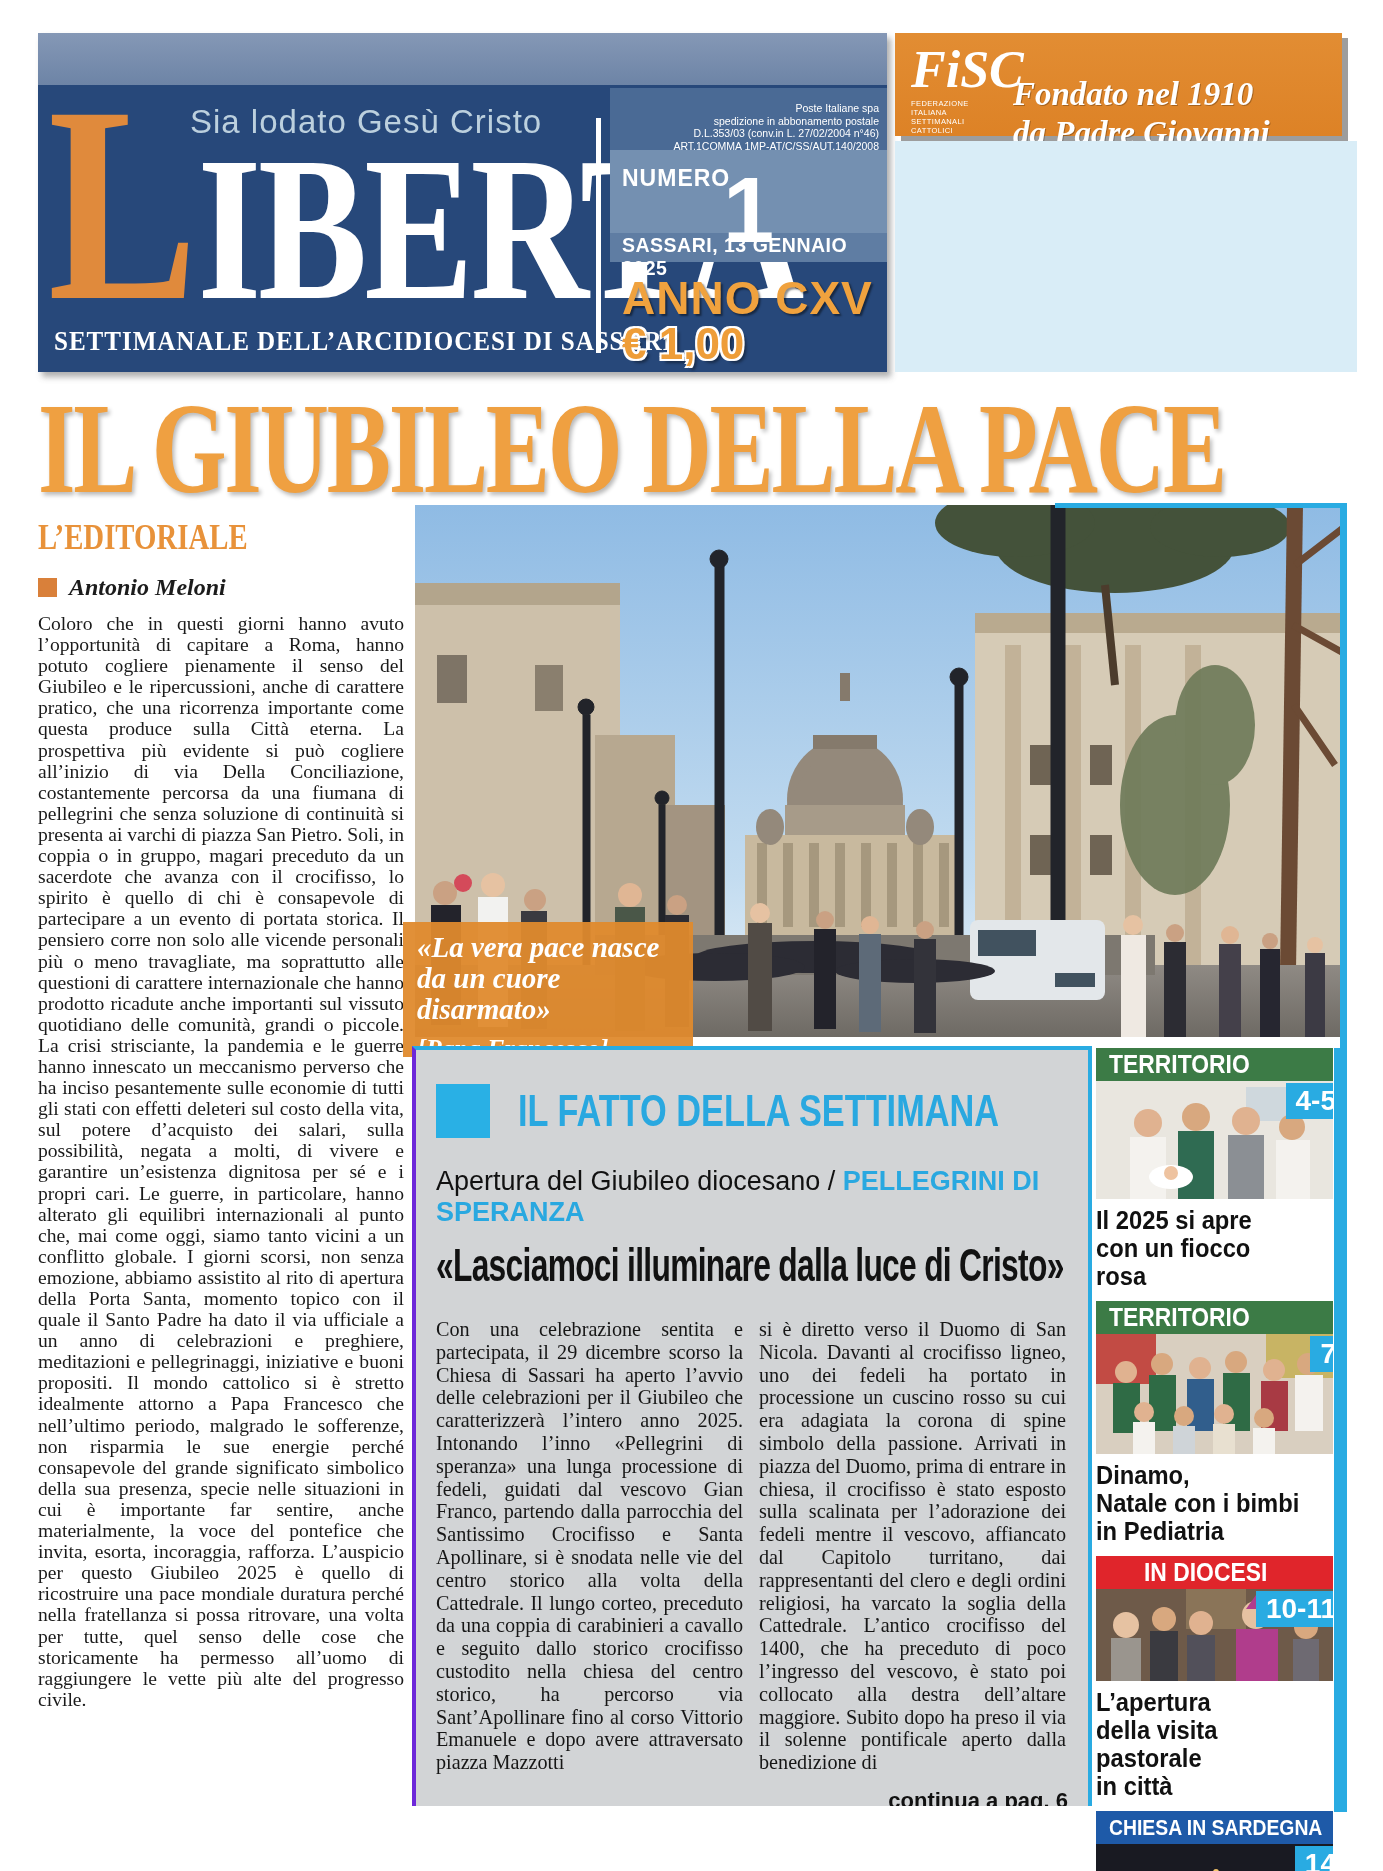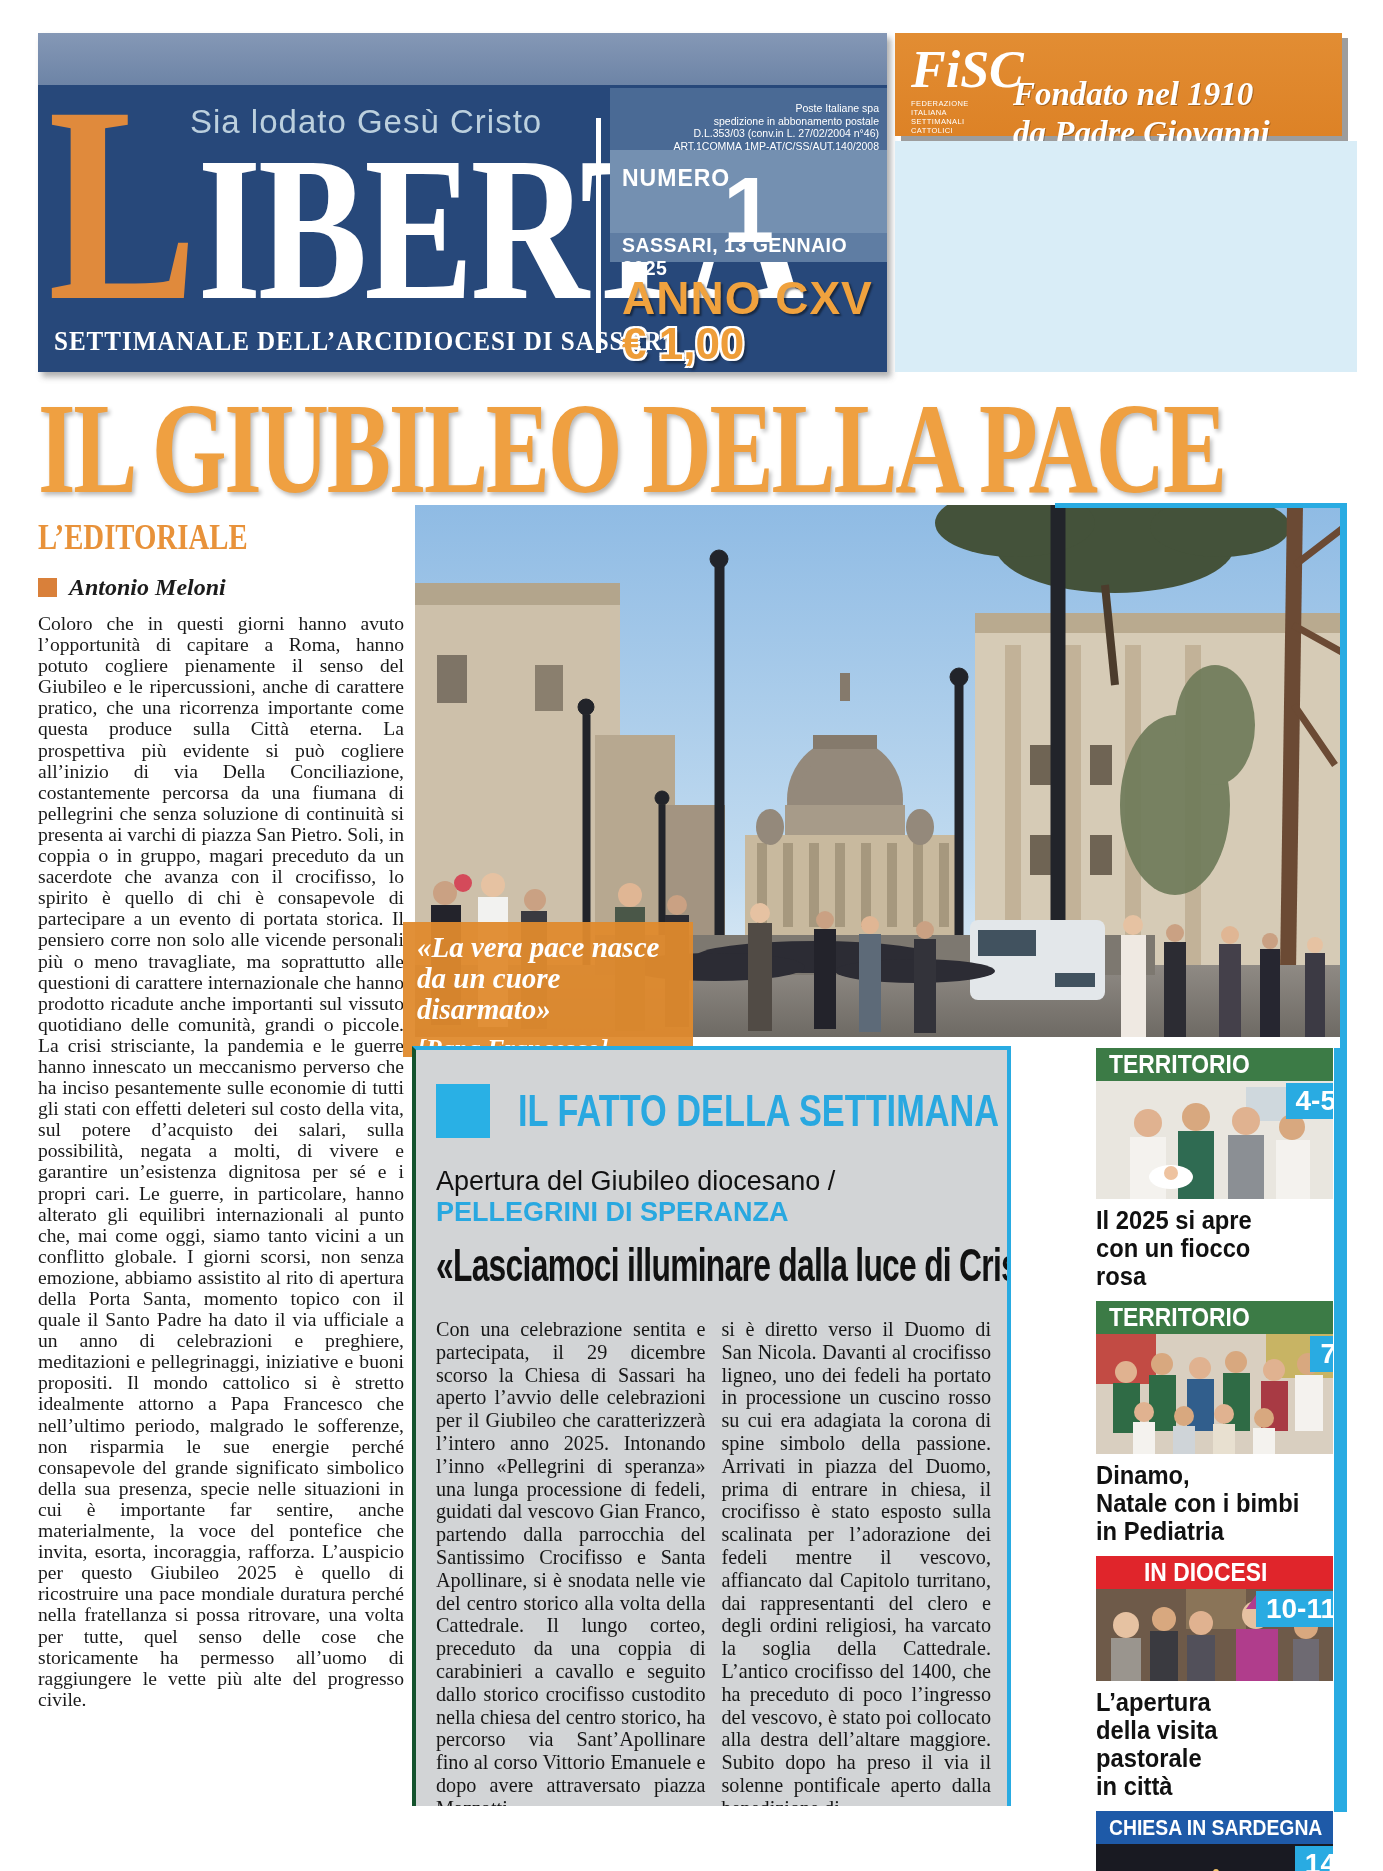--- a/index.html
+++ b/index.html
@@ -70,22 +70,22 @@
   #caption{left:403px;top:922px;width:290px;height:135px;background:rgba(223,138,45,.95);
            padding:10px 14px;box-sizing:border-box;color:#fff;
            font-family:"Liberation Serif",serif;font-style:italic;font-weight:bold;}
   #caption .q{font-size:29px;line-height:31px;white-space:pre-line;}
   #caption .attr{font-size:26px;margin-top:9px;}
   #cyan-top-line{left:1055px;top:503px;width:292px;height:5px;background:#29abe2;}
   #cyan-strip-thin{left:1340px;top:505px;width:7px;height:543px;background:#29abe2;}
   #cyan-strip{left:1334px;top:1048px;width:13px;height:764px;background:#29abe2;}
 
   
-  #fatto{left:412px;top:1046px;width:599px;height:760px;background:#d2d4d6;box-sizing:border-box;
-         border-left:4px solid #14532d;border-top:4px solid #29abe2;border-right:4px solid #29abe2;
+  #fatto{left:412px;top:1046px;width:680px;height:760px;background:#d2d4d6;box-sizing:border-box;
+         border-left:4px solid #6d28d9;border-top:4px solid #29abe2;border-right:4px solid #29abe2;
          padding:34px 16px 0 20px;overflow:hidden;}
   #fatto-header{display:flex;align-items:center;}
   #fatto-square{width:54px;height:54px;background:#29b0e5;margin-right:28px;flex:0 0 auto;}
   #fatto-title{font-weight:bold;font-size:44px;color:#29a8e0;transform:scaleX(.78);
                transform-origin:left;white-space:nowrap;letter-spacing:0;}
   #fatto-kicker{margin-top:28px;font-size:27px;color:#111;}
   #fatto-kicker .hl{color:#29a8e0;font-weight:bold;letter-spacing:0;}
   #fatto-headline{margin-top:10px;font-weight:bold;font-size:46px;color:#121212;
                   transform:scaleX(.69);transform-origin:left;white-space:nowrap;letter-spacing:-1px;}
   #fatto-cols{display:flex;margin-top:26px;}

